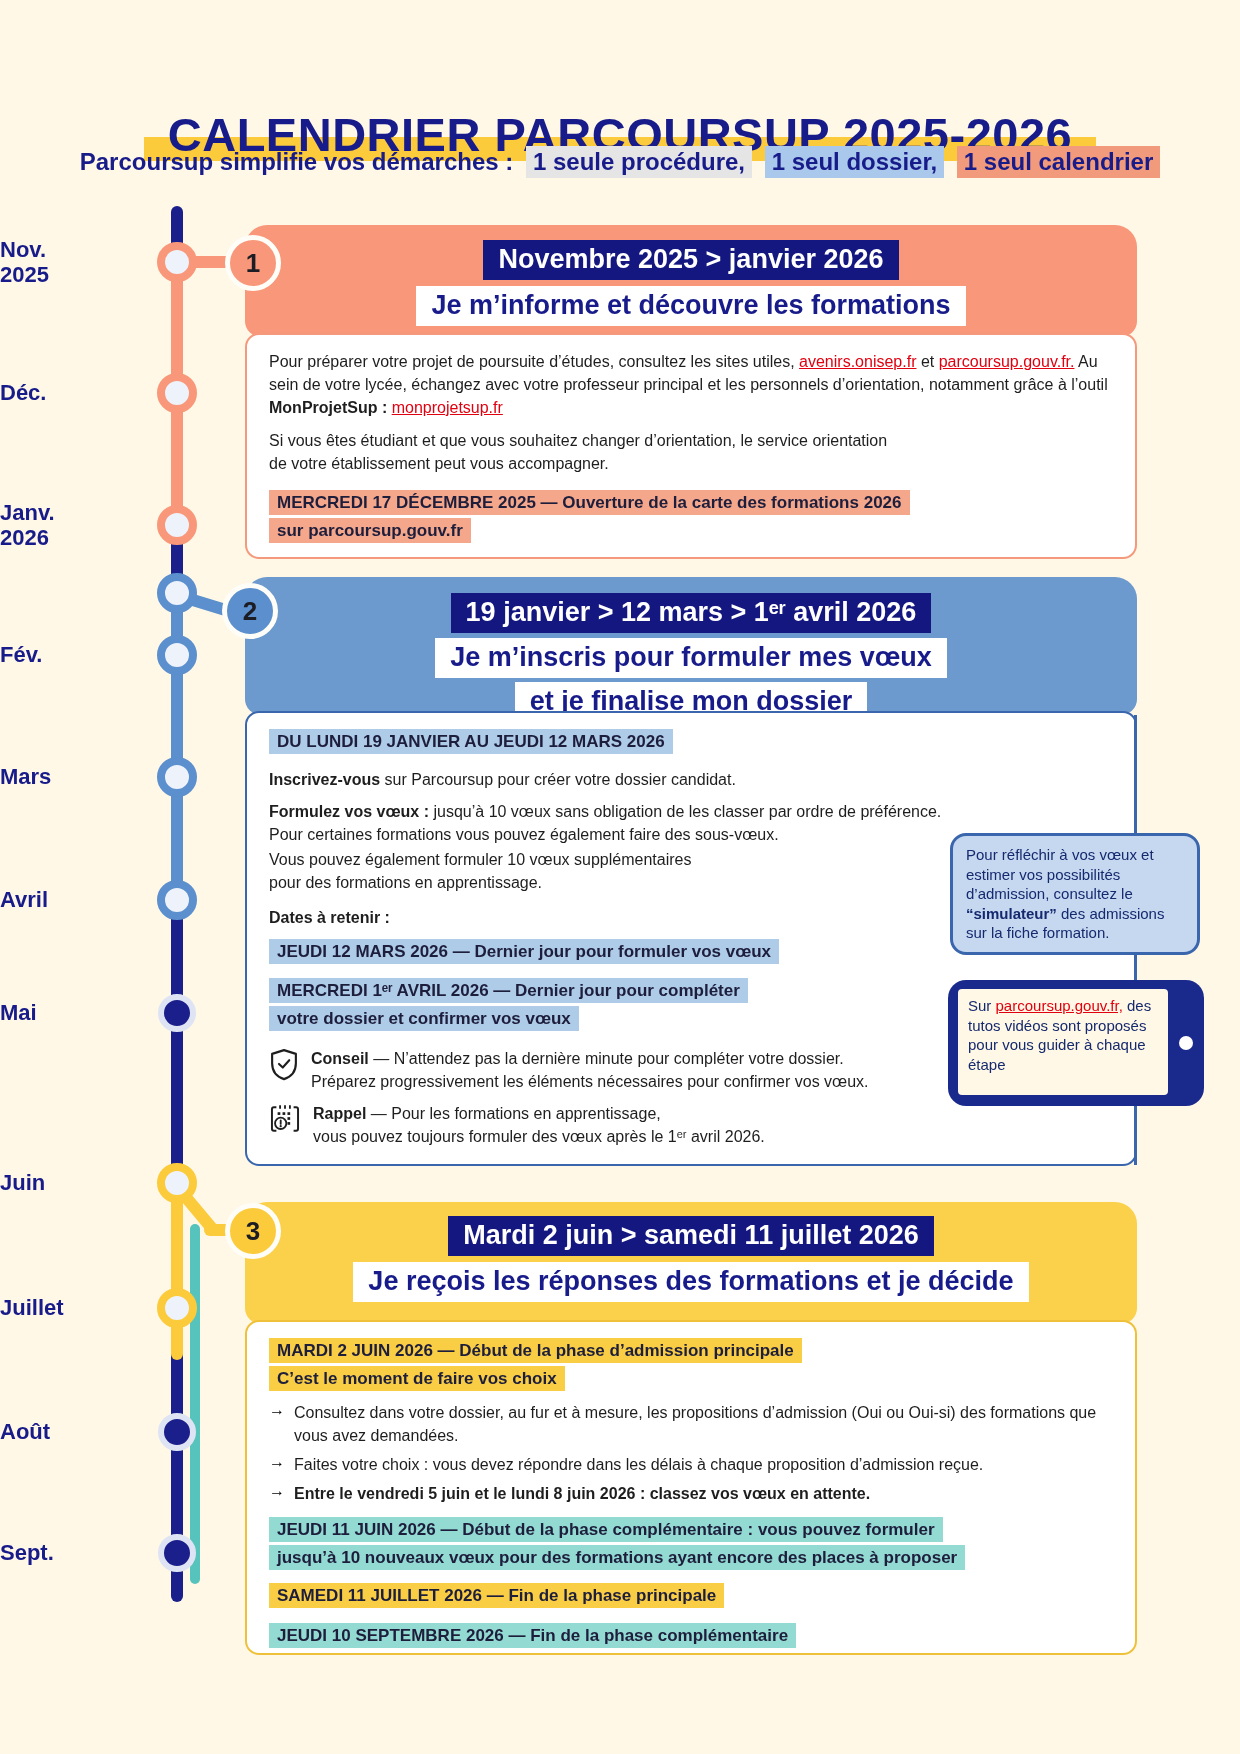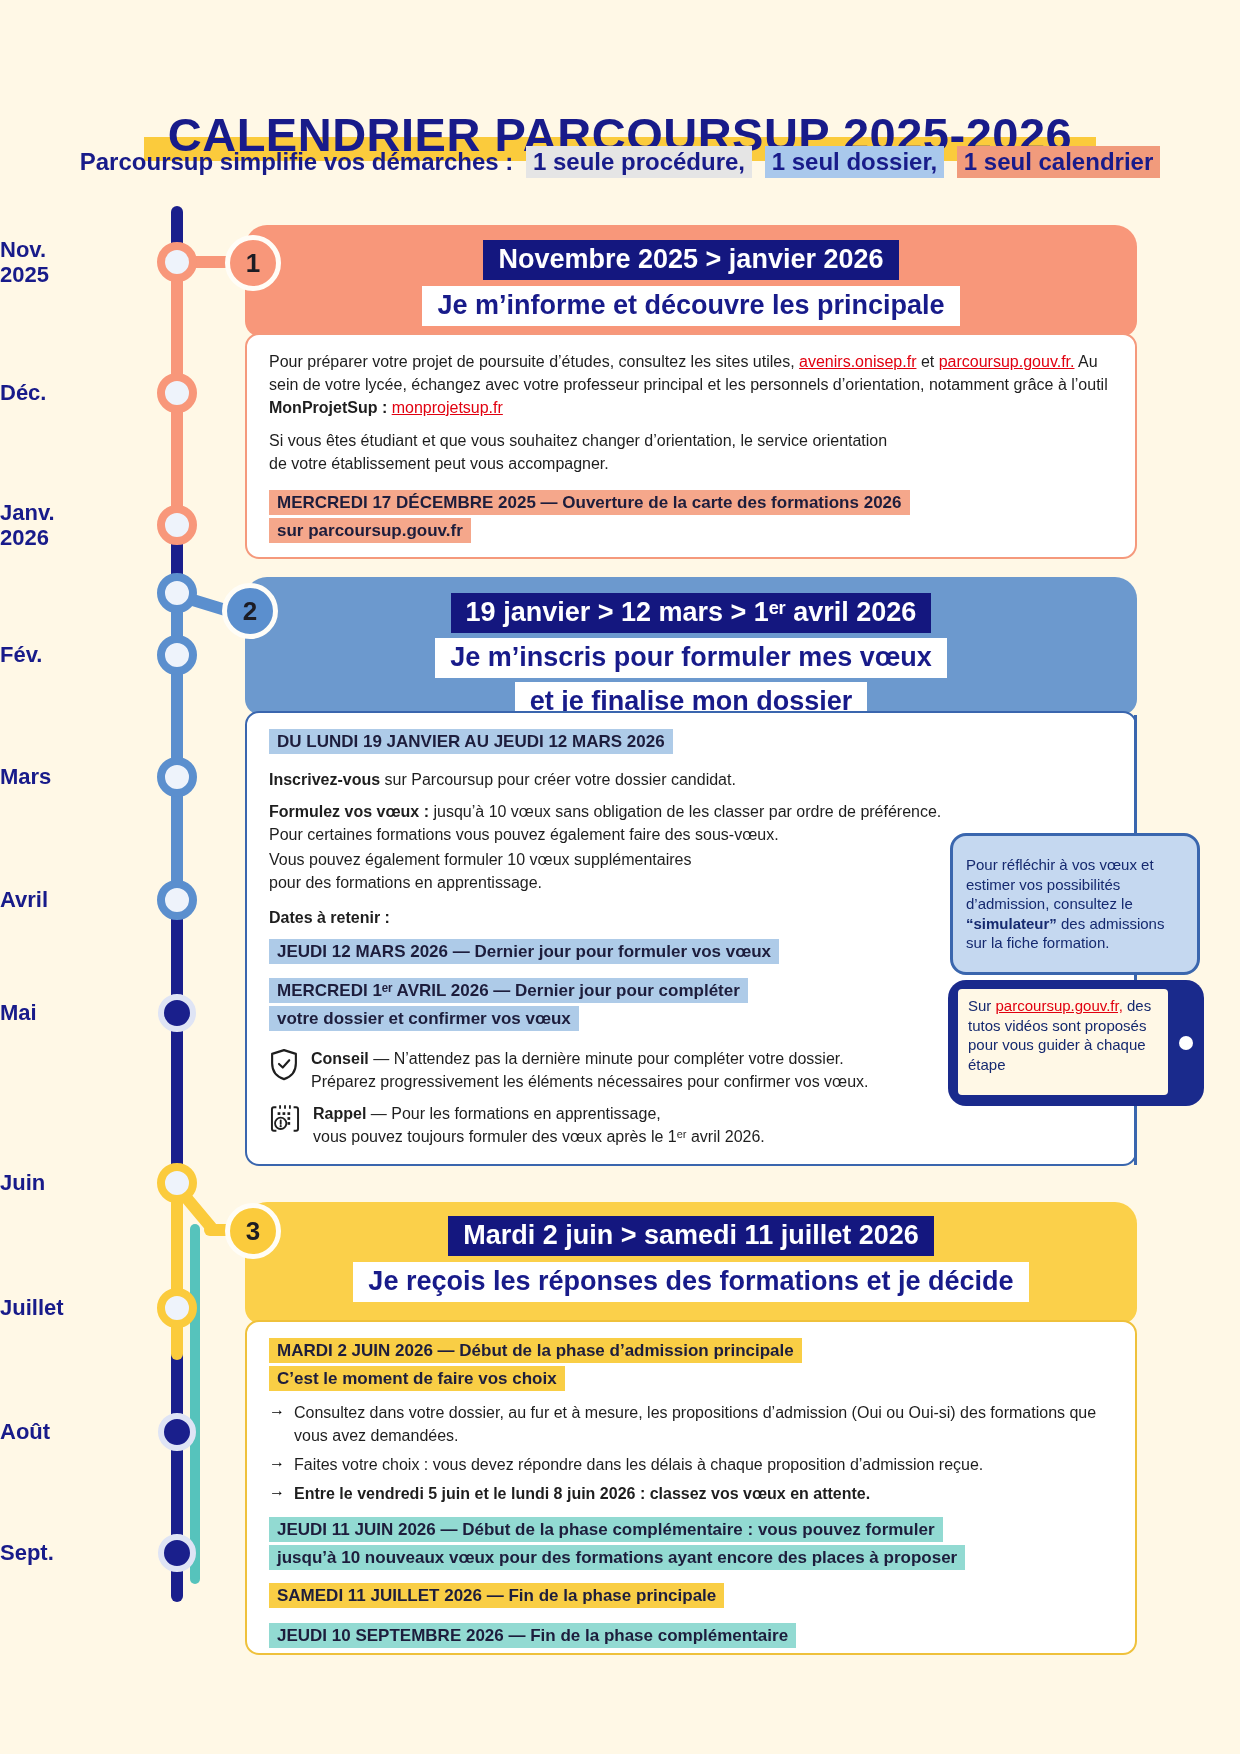--- a/index.html
+++ b/index.html
@@ -40,21 +40,21 @@
      padding:3px 8px;-webkit-box-decoration-break:clone;box-decoration-break:clone;}
   .hl-salmon{background:#F5A78B;} .hl-blue{background:#AECBE8;}
   .hl-yellow{background:#F9CE45;} .hl-teal{background:#92DAD2;}
   .note{display:flex;gap:12px;align-items:flex-start;max-width:690px;}
   .note-icon{flex:0 0 auto;margin-top:1px;}
   .bullet{display:flex;gap:9px;max-width:846px;}
   .bullet .ar{flex:0 0 auto;font-weight:bold;}
   
   .vline{position:absolute;left:1134px;width:3px;background:#3A66AE;z-index:3;}
   .simu{position:absolute;left:950px;top:833px;width:250px;background:#C5D8F0;
-     border:3px solid #3A66AE;border-radius:16px;padding:19px 13px;box-sizing:border-box;
+     border:3px solid #3A66AE;border-radius:16px;padding:9px 13px;box-sizing:border-box;
      font-size:15px;line-height:1.3;color:#15296F;z-index:4;}
   .phone{position:absolute;left:948px;top:980px;width:256px;height:126px;background:#1A2A8C;
      border-radius:18px;z-index:4;}
   .phone-screen{position:absolute;left:10px;top:9px;right:36px;bottom:11px;background:#FFF8E6;
      border-radius:4px;padding:7px 10px;font-size:15px;line-height:1.3;color:#15296F;box-sizing:border-box;}
   .phone-dot{position:absolute;right:11px;top:50%;transform:translateY(-50%);
      width:14px;height:14px;border-radius:50%;background:#fff;}
 </style>
 </head>
 <body>
@@ -130,21 +130,21 @@
   <div class="month" style="top:1540px">
       <span>Sept.</span>
     </div>
 
   <div class="badge" style="left:225px;top:235px;background:#F8977A">1</div>
   <div class="badge" style="left:222px;top:583px;background:#5B8FCE">2</div>
   <div class="badge" style="left:225px;top:1203px;background:#FBCB3C">3</div>
 
   <div class="sec-header" style="top:225px;height:112px;background:#F8977A;padding-top:15px">
     <p class="chiprow"><span class="chip chip-navy">Novembre 2025 &gt; janvier 2026</span></p>
-    <p class="chiprow" style="margin-top:6px"><span class="chip chip-white">Je m’informe et découvre les principale</span></p>
+    <p class="chiprow" style="margin-top:6px"><span class="chip chip-white">Je m’informe et découvre les formations</span></p>
   </div>
   <div class="sec-body" style="top:333px;height:226px;border-color:#F5997C;padding:15px 24px 0 22px">
     <p class="btxt" style="margin-bottom:10px;max-width:846px"><span>Pour préparer votre projet de poursuite d’études, consultez les sites utiles, </span><a class="rlink">avenirs.onisep.fr</a><span> et </span><a class="rlink">parcoursup.gouv.fr.</a><span> Au sein de votre lycée, échangez avec votre professeur principal et les personnels d’orientation, notamment grâce à l’outil </span><b>MonProjetSup :</b> <a class="rlink">monprojetsup.fr</a></p>
     <p class="btxt" style="margin-bottom:14px"><span>Si vous êtes étudiant et que vous souhaitez changer d’orientation, le service orientation</span><br><span>de votre établissement peut vous accompagner.</span></p>
     <div><span class="hl hl-salmon"><span>MERCREDI 17 DÉCEMBRE 2025 — Ouverture de la carte des formations 2026</span><br><span>sur parcoursup.gouv.fr</span></span></div>
   </div>
 
   <div class="sec-header" style="top:577px;height:138px;background:#6C99CE;padding-top:16px">
     <p class="chiprow"><span class="chip chip-navy">19 janvier &gt; 12 mars &gt; 1ᵉʳ avril 2026</span></p>
     <p class="chiprow" style="margin-top:5px"><span class="chip chip-white">Je m’inscris pour formuler mes vœux</span></p>

